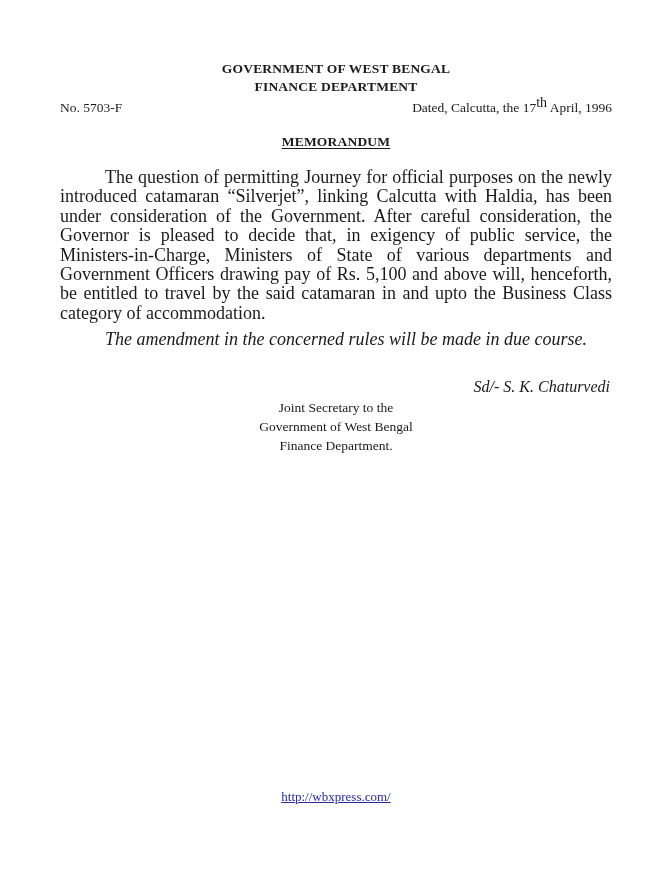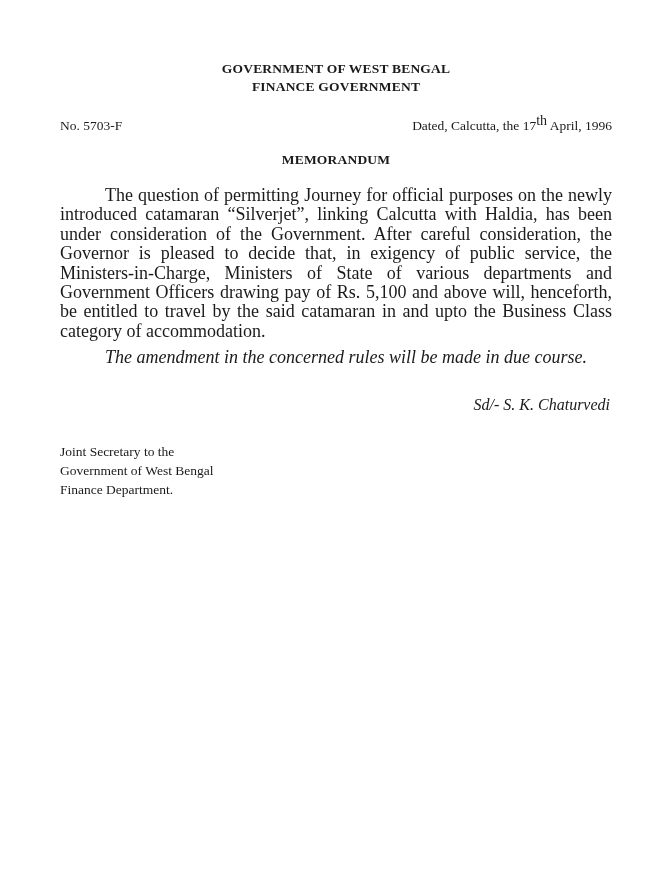--- a/index.html
+++ b/index.html
@@ -37,41 +37,42 @@
     line-height: 17.5px;
     letter-spacing: 0.2px;
   }
   .letterhead div { white-space: nowrap; }
 
   
   .ref-row {
     display: flex;
     justify-content: space-between;
     align-items: baseline;
-    margin-top: 22px;
+    margin-top: 4px;
     font-size: 13.5px;
     line-height: 18px;
   }
   .ref-no { white-space: nowrap; }
   .ref-date { white-space: nowrap; }
   .ref-date sup {
     font-size: 14px;
     vertical-align: super;
     line-height: 0;
   }
 
   
   .memo-title {
     text-align: center;
     font-weight: bold;
     font-size: 13.5px;
     margin-top: 17px;
     letter-spacing: 0.2px;
   }
   .memo-title span {
+    text-decoration: underline;
     text-underline-offset: 2px;
   }
 
   
   .para {
     font-size: 18px;
     line-height: 19.4px;
     text-align: justify;
     text-indent: 45px;
     margin-top: 18px;
@@ -84,22 +85,22 @@
 
   
   .sig-name {
     margin-top: 28px;
     text-align: right;
     font-style: italic;
     font-size: 16px;
     padding-right: 2px;
   }
   .sig-desig {
-    margin-top: 28px;
-    text-align: left;
+    margin-top: 2px;
+    text-align: center;
     font-size: 13.5px;
     line-height: 19.4px;
   }
   .sig-desig div { white-space: nowrap; }
 
   
   .footer {
     position: absolute;
     left: 0;
     top: 789px;
@@ -114,21 +115,21 @@
   }
 </style>
 </head>
 <body>
 
 <div class="page">
   <div class="content">
 
     <div class="letterhead">
       <div>GOVERNMENT OF WEST BENGAL</div>
-      <div>FINANCE GOVERNMENT</div>
+      <div>FINANCE DEPARTMENT</div>
     </div>
 
     <div class="ref-row">
       <div class="ref-no">No. 5703-F</div>
       <div class="ref-date"><span>Dated, Calcutta, the 17</span><sup>th</sup><span> April, 1996</span></div>
     </div>
 
     <div class="memo-title"><span>MEMORANDUM</span></div>
 
     <div class="para">The question of permitting Journey for official purposes on the newly introduced catamaran “Silverjet”, linking Calcutta with Haldia, has been under consideration of the Government. After careful consideration, the Governor is pleased to decide that, in exigency of public service, the Ministers-in-Charge, Ministers of State of various departments and Government Officers drawing pay of Rs. 5,100 and above will, henceforth, be entitled to travel by the said catamaran in and upto the Business Class category of accommodation.</div>
@@ -138,13 +139,16 @@
     <div class="sig-name">Sd/- S. K. Chaturvedi</div>
 
     <div class="sig-desig">
       <div>Joint Secretary to the</div>
       <div>Government of West Bengal</div>
       <div>Finance Department.</div>
     </div>
 
   </div>
 
+  <div class="footer">
+    <a href="#" style="color: rgb(42, 42, 156);">http://wbxpress.com/</a>
+  </div>
 </div>
 
 </body></html>

